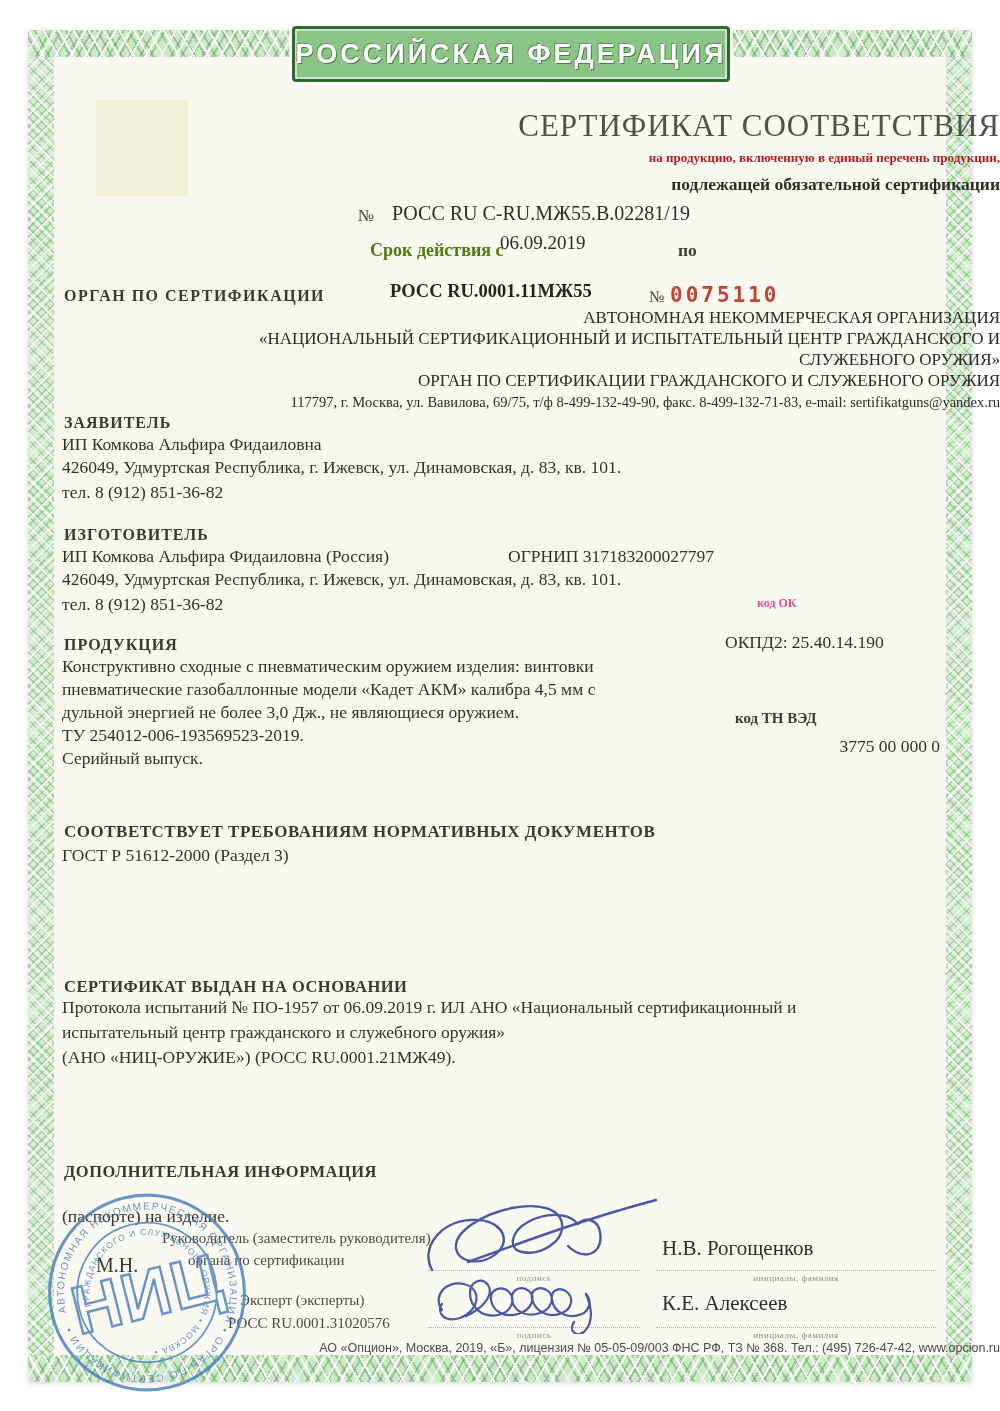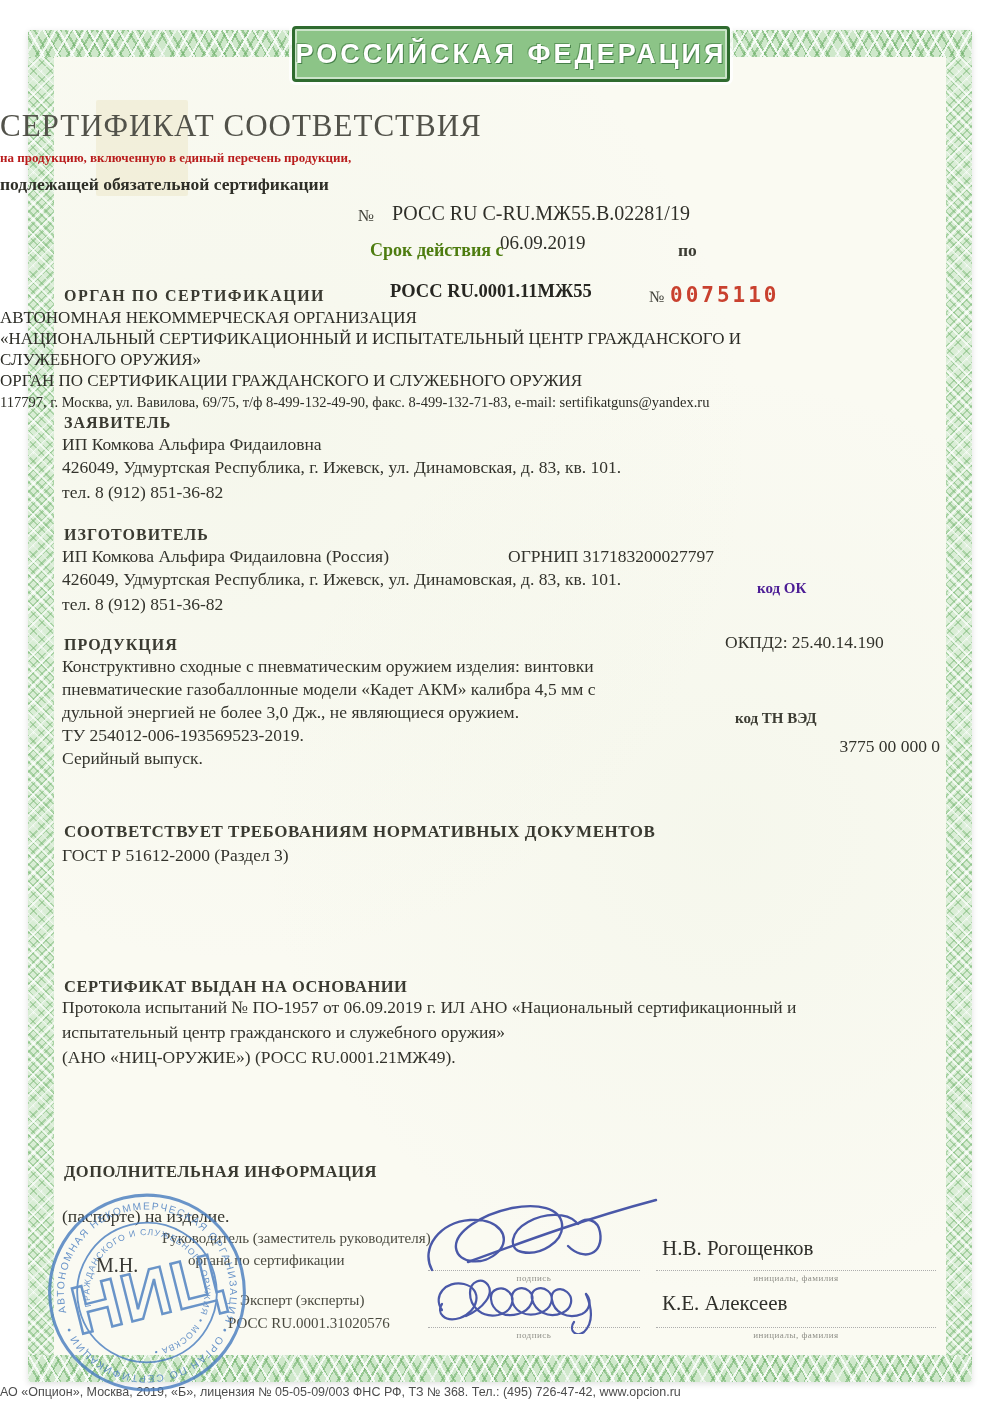--- a/index.html
+++ b/index.html
@@ -32,21 +32,21 @@
     background:rgba(226,214,160,.26);border-radius:2px;}
   
   .banner{position:absolute;left:292px;top:26px;width:432px;height:50px;z-index:5;
     background:#8cc487;border:3px solid #2f6b2f;border-radius:4px;
     box-shadow:inset 0 0 0 2px rgba(255,255,255,.55), 0 0 0 3px rgba(255,255,255,.8);
     display:flex;align-items:center;justify-content:center;}
   .banner span{font-family:"Liberation Sans","DejaVu Sans",sans-serif;font-weight:bold;
     font-size:27px;letter-spacing:3px;color:#ffffff;
     text-shadow:1px 1px 0 #47804a, -1px -1px 0 rgba(47,107,47,.5);}
   
-  .c{left:0;width:100%;text-align:left;}
+  .c{left:0;width:100%;text-align:right;}
   .b{font-weight:bold;}
   .t17{font-size:17.5px;line-height:1.25;}
   .hdr{font-size:16px;font-weight:bold;letter-spacing:1px;color:#3a3a31;}
   .redno{font-family:"DejaVu Sans Mono","Liberation Mono",monospace;font-weight:bold;
     font-size:21px;letter-spacing:3px;color:#c9412f;}
   .sline{border-top:1.5px dotted #adadad;height:0;}
   .cap{font-size:9px;color:#8f8f88;text-align:center;letter-spacing:.5px;}
   .role{font-size:15px;font-weight:normal;color:#4a4a40;}
   .name{font-size:21px;color:#2f2f2a;}
   .footer{font-family:"Liberation Sans","DejaVu Sans",sans-serif;font-size:12.5px;color:#4c4c4c;}
@@ -92,21 +92,21 @@
   <div class="abs t17" style="top:434px;left:62px;">ИП Комкова Альфира Фидаиловна</div>
   <div class="abs t17" style="top:457px;left:62px;">426049, Удмуртская Республика, г. Ижевск, ул. Динамовская, д. 83, кв. 101.</div>
   <div class="abs t17" style="top:482px;left:62px;">тел. 8 (912) 851-36-82</div>
 
   <div class="abs hdr" style="top:526px;left:64px;">ИЗГОТОВИТЕЛЬ</div>
   <div class="abs t17" style="top:546px;left:62px;">ИП Комкова Альфира Фидаиловна   (Россия)</div>
   <div class="abs t17" style="top:546px;left:508px;">ОГРНИП 317183200027797</div>
   <div class="abs t17" style="top:569px;left:62px;">426049, Удмуртская Республика, г. Ижевск, ул. Динамовская, д. 83, кв. 101.</div>
   <div class="abs t17" style="top:594px;left:62px;">тел. 8 (912) 851-36-82</div>
 
-  <div class="abs b" style="top:580px;left:757px;font-size:15px;color:#4c1d95;">код ОК</div>
+  <div class="abs b" style="top:596px;left:757px;font-size:12px;color:#ec4899;">код ОК</div>
   <div class="abs" style="top:632px;left:725px;font-size:17.5px;">ОКПД2: 25.40.14.190</div>
   <div class="abs b" style="top:710px;left:735px;font-size:15px;color:#3c3c33;">код ТН ВЭД</div>
   <div class="abs" style="top:736px;left:760px;width:180px;text-align:right;font-size:17.5px;">3775 00 000 0</div>
 
   <div class="abs hdr" style="top:636px;left:64px;">ПРОДУКЦИЯ</div>
   <div class="abs t17" style="top:656px;left:62px;">Конструктивно сходные с пневматическим оружием изделия: винтовки</div>
   <div class="abs t17" style="top:679px;left:62px;">пневматические газобаллонные модели «Кадет АКМ» калибра 4,5 мм с</div>
   <div class="abs t17" style="top:702px;left:62px;">дульной энергией не более 3,0 Дж., не являющиеся оружием.</div>
   <div class="abs t17" style="top:725px;left:62px;">ТУ 254012-006-193569523-2019.</div>
   <div class="abs t17" style="top:748px;left:62px;">Серийный выпуск.</div>
@@ -171,15 +171,15 @@
   <div class="abs" style="left:430px;top:1268px;z-index:8;">
     <svg width="230" height="66" viewBox="0 0 230 66">
       <g fill="none" stroke="#4a58a8" stroke-width="2.2" stroke-linecap="round">
         <path d="M12,42 C2,28 16,12 34,16 C54,21 48,44 30,50 C14,55 6,44 12,36"></path>
         <path d="M36,48 C54,40 64,26 58,17 C52,9 40,13 40,25 C40,39 52,50 68,47 C82,44 86,31 79,24 C72,17 60,21 61,31 C62,43 74,50 88,46 C102,42 106,29 99,23 C92,17 81,21 82,31 C83,43 96,50 110,45 C122,41 125,29 118,23 C111,17 100,21 102,31 C105,43 118,51 132,45 C142,41 144,30 137,24 C130,18 120,22 122,32 C124,44 137,52 152,46 C160,42 162,32 156,26"></path>
         <path d="M156,26 C162,40 164,54 154,64 C146,70 138,62 144,54"></path>
       </g>
     </svg>
   </div>
 
-  <div class="abs c footer" style="top:1341px;margin-top:44px;">АО «Опцион», Москва,  2019,  «Б», лицензия № 05-05-09/003 ФНС РФ,  ТЗ № 368.   Тел.: (495) 726-47-42,   www.opcion.ru</div>
+  <div class="abs c footer" style="top:1341px;">АО «Опцион», Москва,  2019,  «Б», лицензия № 05-05-09/003 ФНС РФ,  ТЗ № 368.   Тел.: (495) 726-47-42,   www.opcion.ru</div>
 
 </div>
 
 </body></html>

